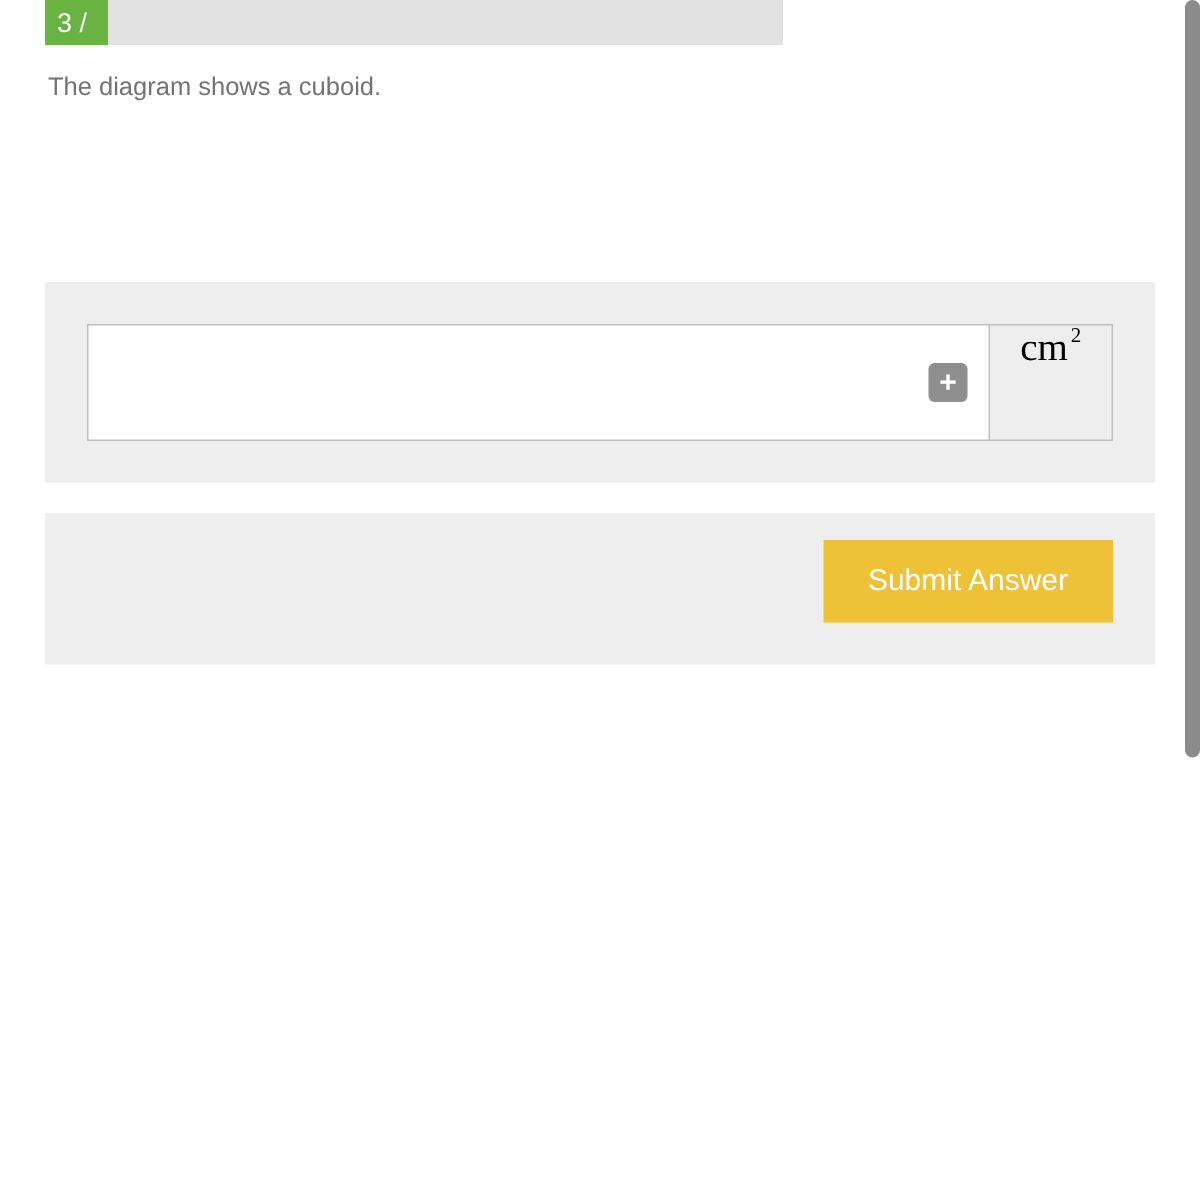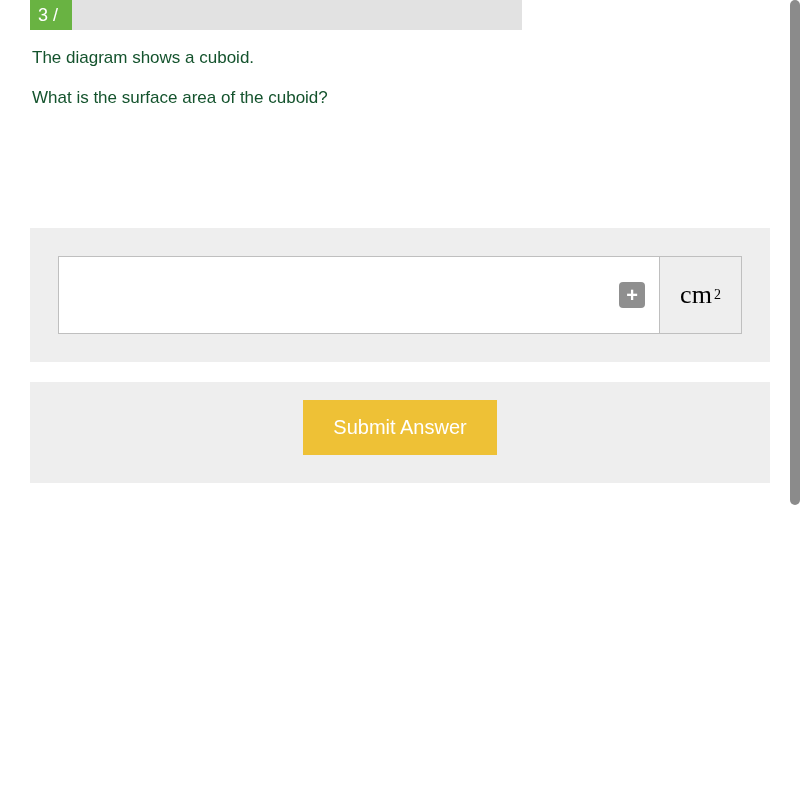--- a/index.html
+++ b/index.html
@@ -33,21 +33,21 @@
       align-items: center;
     }
     .header-grey {
       background: #e2e2e2;
       flex: 1;
       max-width: 450px;
       height: 30px;
     }
     .question-text {
       font-size: 17px;
-      color: #14532d;
+      color: #737373;
       margin: 0 0 20px 2px;
     }
     .diagram-wrapper {
       padding: 10px 0 20px 130px;
     }
     .answer-area {
       background: #eeeeee;
       padding: 28px 28px;
       margin-top: 120px;
     }
@@ -83,39 +83,38 @@
       align-items: center;
       justify-content: center;
       font-size: 20px;
       font-weight: bold;
       cursor: pointer;
       line-height: 1;
     }
     .unit-box {
       width: 82px;
       display: flex;
-      align-items: center;
       justify-content: center;
       background: #eeeeee;
       border: 1px solid #bfbfbf;
       border-left: none;
       font-family: "Times New Roman", serif;
       font-size: 26px;
       height: 78px;
     }
     .unit-box sup {
       font-size: 14px;
       vertical-align: super;
       margin-left: 2px;
     }
     .button-row {
       background: #eeeeee;
       padding: 18px 28px 28px 28px;
       display: flex;
-      justify-content: center;
+      justify-content: flex-end;
     }
     .submit-btn {
       background: #eec136;
       color: #ffffff;
       border: none;
       font-size: 20px;
       padding: 16px 30px;
       cursor: pointer;
     }
     .scrollbar {
@@ -137,21 +136,20 @@
 
 <div class="container">
   <div class="header-row">
     <div class="question-marker">3 /</div>
     <div class="header-grey"></div>
   </div>
 
   <p class="question-text">The diagram shows a cuboid.</p>
 
 
-  <p class="question-text">What is the surface area of the cuboid?</p>
 
   <div class="answer-area">
     <div class="input-row">
       <div class="answer-input-wrap">
         <input type="text" class="answer-input" value="" style="">
         <div class="plus-btn">+</div>
       </div>
       <div class="unit-box">
         <span>cm</span>
           <sup>2</sup>

